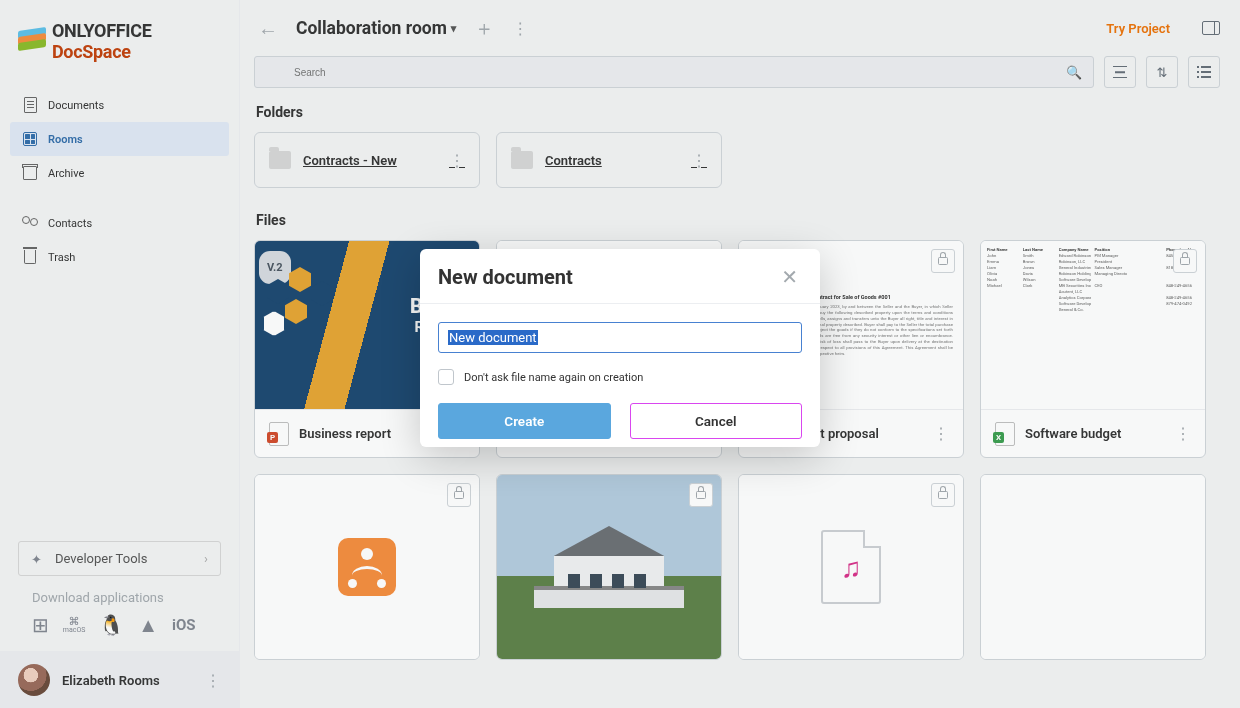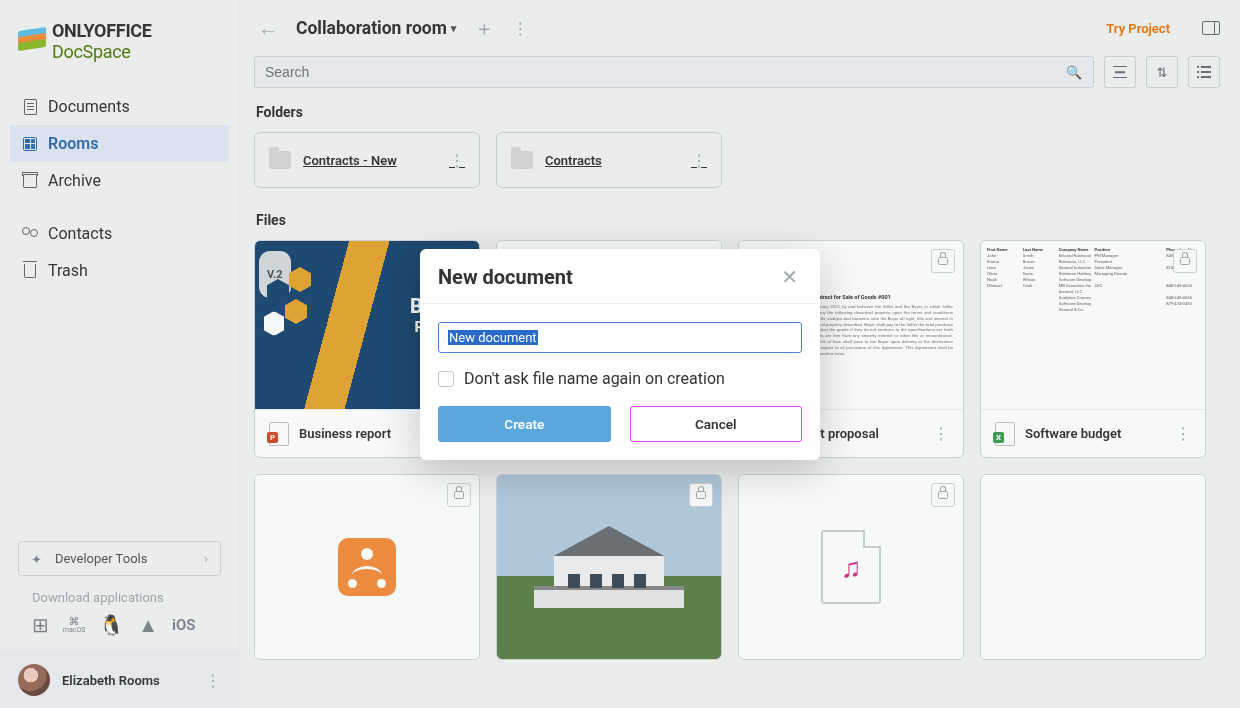--- a/index.html
+++ b/index.html
@@ -7,25 +7,25 @@
 
 
 .sidebar { position: absolute; left: 0; top: 0; width: 240px; height: 100%; background: #f3f4f4; border-right: 1px solid #eceef1; display: flex; flex-direction: column; }
 .logo { display: flex; align-items: center; gap: 8px; padding: 20px 18px 18px; }
 .logo-icon { width: 28px; height: 24px; position: relative; }
 .logo-layer { position: absolute; width: 28px; height: 8px; border-radius: 2px; transform: skewY(-8deg); }
 .logo-layer.l1 { top: 0; background: #5dc0e8; }
 .logo-layer.l2 { top: 6px; background: #f58d3d; }
 .logo-layer.l3 { top: 12px; background: #8bbb2a; }
 .logo-text { font-size: 18px; font-weight: 700; color: #333; letter-spacing: -0.3px; }
-.logo-text .light { font-weight: 400; color: #4d7c0f; text-align: center; }
+.logo-text .light { font-weight: 700; color: #c2410c; text-align: center; }
 .actions-btn { margin: 0 18px 12px; background: #4781d1; color: #fff; padding: 10px 14px; border-radius: 3px; font-weight: 600; font-size: 14px; display: flex; justify-content: space-between; align-items: center; cursor: pointer; }
 .actions-caret { font-size: 10px; }
 .nav { padding: 8px 10px; flex: 1; }
-.nav-item { display: flex; align-items: center; gap: 10px; padding: 9px 12px; border-radius: 3px; cursor: pointer; color: #333; font-size: 16px;}
+.nav-item { display: flex; align-items: center; gap: 10px; padding: 9px 12px; border-radius: 3px; cursor: pointer; color: #333; font-size: 11px;}
 .nav-item.active { background: #e0e8f5; color: #316daa; font-weight: 600; }
 .nav-item.active .nav-icon { border-color: #316daa; color: #316daa;}
 .nav-icon { width: 16px; height: 16px; display: inline-flex; align-items: center; justify-content: center; color: #666; }
 .icon-doc { width: 13px; height: 16px; border: 1.5px solid #666; border-radius: 1px; position: relative; }
 .icon-doc::before { content:''; position:absolute; top:3px; left:2px; right:2px; height:1px; background:#666; box-shadow: 0 3px 0 #666, 0 6px 0 #666; }
 .icon-rooms { width: 14px; height: 14px; border: 1.5px solid #316daa; border-radius: 2px; display: grid; grid-template-columns:1fr 1fr; grid-template-rows:1fr 1fr; gap:1px; padding:1px;}
 .icon-rooms span{background:#316daa; border-radius:0.5px;}
 .icon-archive { width:14px; height:14px; border:1.5px solid #666; border-radius:1px; position:relative;}
 .icon-archive::before{content:'';position:absolute;top:-3px;left:-2px;right:-2px;height:3px;border:1.5px solid #666;border-bottom:none;}
 .icon-contacts{width:16px;height:14px;position:relative;}
@@ -51,21 +51,21 @@
 .back-btn { width:28px; height:28px; display:flex; align-items:center; justify-content:center; color:#a3a9ae; cursor:pointer; font-size:20px;}
 .room-title { font-size: 17.5px; font-weight: 700; display:flex; align-items:center; gap:4px; cursor:pointer;}
 .room-title .caret{font-size:11px; color:#555;}
 .add-btn{color:#a3a9ae;font-size:20px;cursor:pointer;padding:0 4px;}
 .tb-spacer{flex:1;}
 .try-business{color:#ed7309;font-weight:600;font-size:13px;cursor:pointer;}
 .panel-icon{width:18px;height:14px;border:1.5px solid #656e78;border-radius:2px;position:relative;cursor:pointer;margin-left:18px;}
 .panel-icon::before{content:'';position:absolute;right:4px;top:0;bottom:0;width:1.5px;background:#656e78;}
 .search-row { display:flex; gap:10px; padding: 0 20px 16px 14px; }
 .search-box{ flex:1; display:flex; align-items:center; border:1px solid #d0d5da; border-radius:3px; background:#eceef1; padding:0 10px; height:32px;}
-.search-input{ flex:1; border:none; background:transparent; outline:none; font-size:14px; color:#555;}
+.search-input{ flex:1; border:none; background:transparent; outline:none; font-size:10px; color:#555;margin-left:29px;}
 .search-icon{color:#a3a9ae;}
 .tool-btn{ width:32px; height:32px; border:1px solid #d0d5da; border-radius:3px; display:flex; align-items:center; justify-content:center; color:#656e78; cursor:pointer;}
 .content{ padding: 0 20px 0 14px; }
 .section-title{ font-weight:700; font-size:14px; margin: 0 0 12px 2px;}
 .folders{ display:flex; gap:16px; margin-bottom:24px;text-decoration:underline;}
 .folder-card{ width:226px; height:56px; border:1px solid #d0d5da; border-radius:6px; background:#f3f4f4; display:flex; align-items:center; padding:0 14px; gap:12px;}
 .folder-icon{ width:22px; height:18px; background:#d6d6d6; border-radius:2px; position:relative;}
 .folder-icon::before{content:'';position:absolute;top:-4px;left:0;width:10px;height:4px;background:#d6d6d6;border-radius:2px 2px 0 0;}
 .folder-name{flex:1; font-weight:600; font-size:13px;}
 .files-grid{ display:grid; grid-template-columns: repeat(4, 226px); gap:16px; }
@@ -77,21 +77,21 @@
 .file-type-badge{ position:absolute; bottom:2px; left:-3px; font-size:8px; font-weight:700; color:#fff; padding:1px 3px; border-radius:2px;}
 .ft-p{background:#d24a2b;}
 .ft-pdf{background:#d24a2b;}
 .ft-w{background:#4a8fd8;}
 .ft-x{background:#3a9e4e;}
 .file-name{flex:1;font-weight:600;font-size:13px; white-space:nowrap; overflow:hidden; text-overflow:ellipsis;}
 .preview-biz{background:linear-gradient(105deg,#1b4770 35%,#e6a532 35% 50%, #1b4770 50%);}
 .preview-biz-text{position:absolute;color:#fff;right:8px;top:44%;transform:translateY(-50%);text-align:right;}
 .preview-biz-text .l1{font-weight:800;font-size:20px;letter-spacing:0.5px;}
 .preview-biz-text .l2{font-weight:700;font-size:15px;}
-.v2-badge{position:absolute;top:10px;left:4px;background:#d6dbe0;color:#4a5560;font-weight:700;font-size:11px;padding:17px 8px;border-radius:11px;}
+.v2-badge{position:absolute;top:10px;left:4px;background:#d6dbe0;color:#4a5560;font-weight:700;font-size:11px;padding:10px 8px;border-radius:11px;}
 .hex{position:absolute;width:22px;height:25px;background:currentColor;clip-path:polygon(50% 0,100% 25%,100% 75%,50% 100%,0 75%,0 25%);}
 .preview-doc{padding:8px 10px;font-size:4.3px;line-height:1.35;color:#777;text-align:justify;}
 .preview-doc .title{text-align:center;font-weight:700;font-size:5.5px;color:#333;margin-bottom:3px;}
 .preview-table{padding:6px;font-size:4.2px;color:#666;display:grid;grid-template-columns:repeat(6,1fr);gap:1px 3px;align-content:start;}
 .preview-table span{white-space:nowrap;overflow:hidden;}
 .preview-table .hdr{font-weight:700;color:#444;}
 .preview-mind{width:58px;height:58px;background:#f58d3d;border-radius:10px;position:relative;}
 .preview-mind::before{content:'';position:absolute;width:12px;height:12px;background:#fff;border-radius:50%;top:10px;left:23px;}
 .preview-mind::after{content:'';position:absolute;width:30px;height:16px;border-top:3px solid #fff;border-radius:50% 50% 0 0;top:28px;left:14px;}
 .mind-dot{position:absolute;width:9px;height:9px;background:#fff;border-radius:50%;}
@@ -111,22 +111,22 @@
 .modal-header{display:flex;align-items:center;justify-content:space-between;padding:16px 18px 14px;}
 .modal-title{font-size:20px;font-weight:700;}
 .modal-close{color:#a3a9ae;font-size:20px;cursor:pointer;padding:0 4px;}
 .modal-divider{height:1px;background:#eceef1;}
 .modal-body{padding:18px;}
 .modal-input{width:100%;border:1px solid #4781d1;border-radius:3px;padding:7px 9px;font-size:13px;outline:none;}
 .modal-input::selection{background:#2a6ac8;color:#fff;}
 .input-selected{background:#2a6ac8;color:#fff;padding:0 1px;}
 .checkbox-row{display:flex;align-items:center;gap:10px;margin-top:16px;}
 .checkbox{width:16px;height:16px;border:1px solid #c0c6cc;border-radius:3px;cursor:pointer;}
-.checkbox-label{color:#333;font-size:16px;}
-.modal-footer{display:flex;gap:19px;padding:0 18px 18px;}
+.checkbox-label{color:#333;font-size:11px;}
+.modal-footer{display:flex;gap:19px;padding:0 18px 8px;}
 .btn{flex:1;padding:9px 0;border-radius:3px;font-size:13.5px;font-weight:600;text-align:center;cursor:pointer;}
 .btn-primary{background:#5aa7de;color:#fff;border:1px solid #5aa7de;}
 .btn-secondary{background:#fff;color:#333;border:1px solid #d946ef;}
 
 .filter-icon{position:relative;width:14px;height:12px;}
 .filter-icon::before{content:'';position:absolute;inset:0;border-top:1.5px solid #656e78;border-bottom:1.5px solid #656e78;}
 .filter-icon::after{content:'';position:absolute;top:50%;left:2px;right:2px;height:1.5px;background:#656e78;transform:translateY(-50%);}
 .sort-icon{font-size:13px;line-height:1;}
 .list-icon{width:14px;height:12px;position:relative;}
 .list-icon::before{content:'';position:absolute;left:4px;right:0;top:0;height:1.5px;background:#656e78;box-shadow:0 5px 0 #656e78, 0 10px 0 #656e78;}

